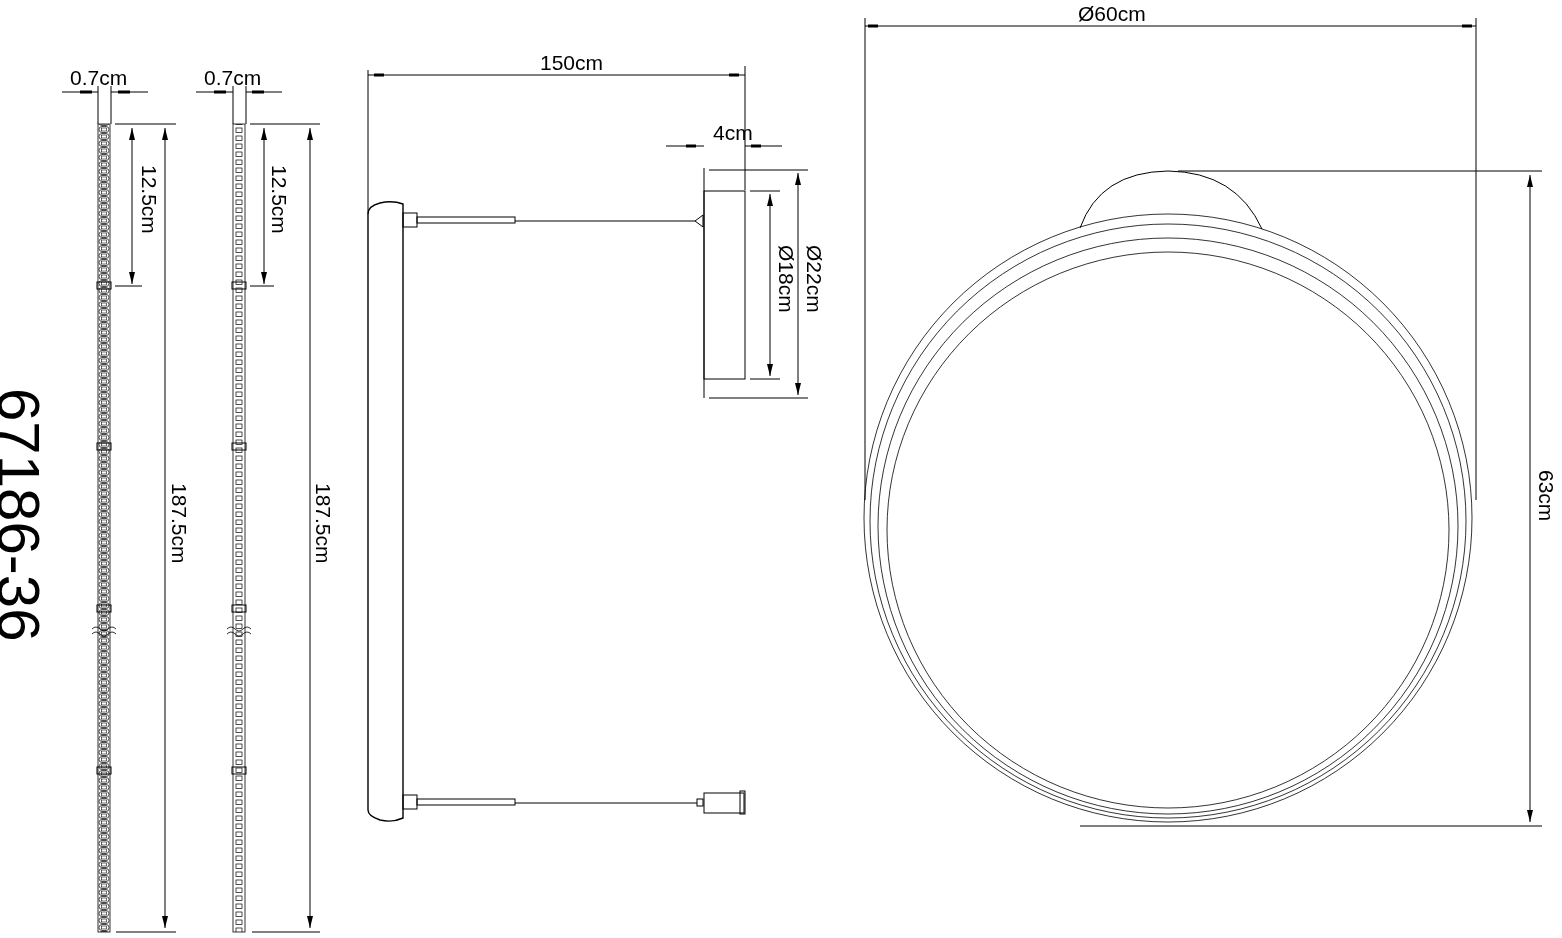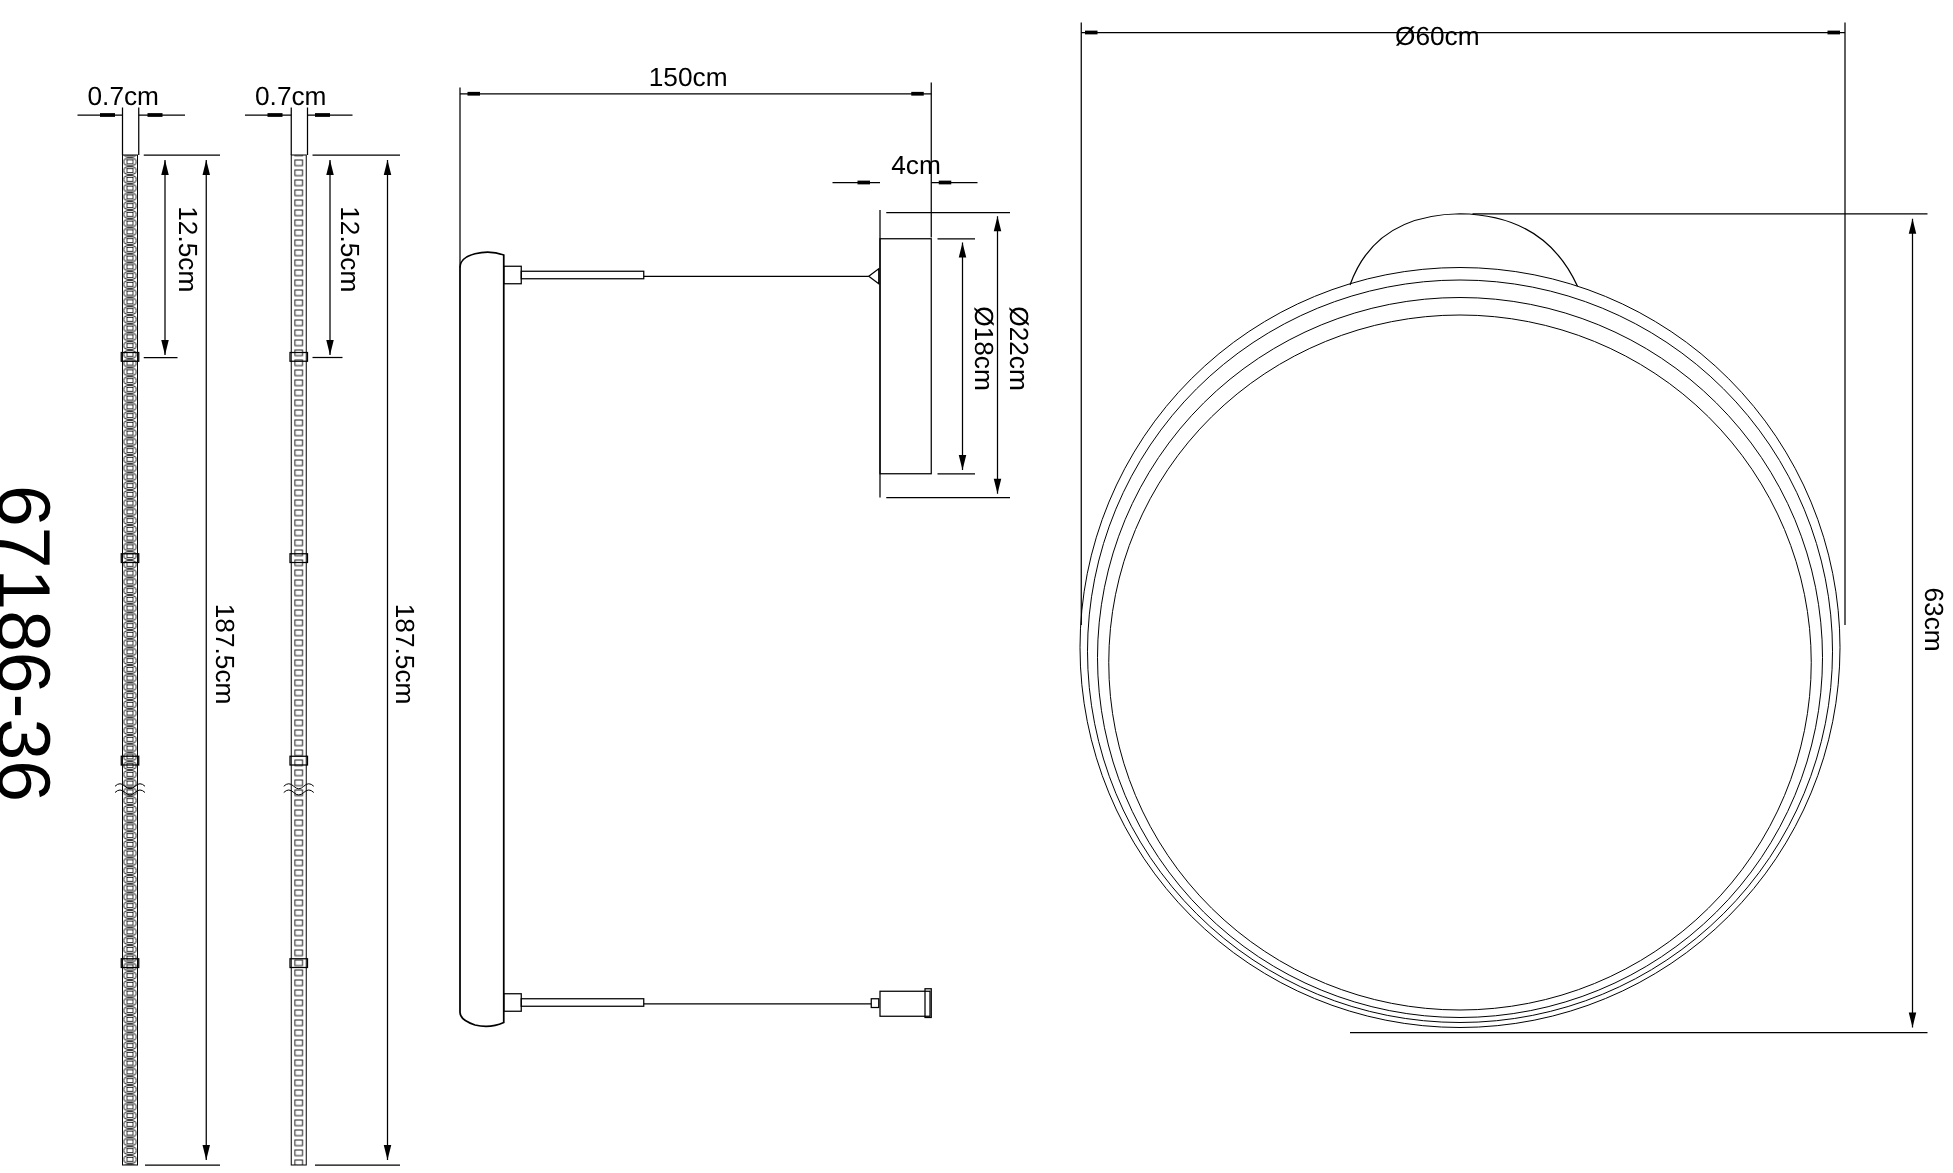--- a/index.html
+++ b/index.html
@@ -150,19 +150,19 @@
 <div class="model">67186-36</div>
 
 <div class="lbl" style="left:70px; top:67px;">0.7cm</div>
 <div class="lbl rot90" style="left:160px; top:165px;">12.5cm</div>
 <div class="lbl rot90" style="left:190px; top:483px;">187.5cm</div>
 
 <div class="lbl" style="left:204px; top:67px;">0.7cm</div>
 <div class="lbl rot90" style="left:290px; top:165px;">12.5cm</div>
 <div class="lbl rot90" style="left:334px; top:483px;">187.5cm</div>
 
-<div class="lbl" style="left:519px; top:52px;">150cm</div>
+<div class="lbl" style="left:540px; top:52px;">150cm</div>
 <div class="lbl" style="left:713px; top:122px;">4cm</div>
 <div class="lbl rot90" style="left:797px; top:245px;">Ø18cm</div>
 <div class="lbl rot90" style="left:825px; top:245px;">Ø22cm</div>
 
-<div class="lbl" style="left:1116px; top:3px;margin-top:16px;">Ø60cm</div>
+<div class="lbl" style="left:1078px; top:3px;">Ø60cm</div>
 <div class="lbl rot90" style="left:1557px; top:470px;">63cm</div>
 
 </body></html>

